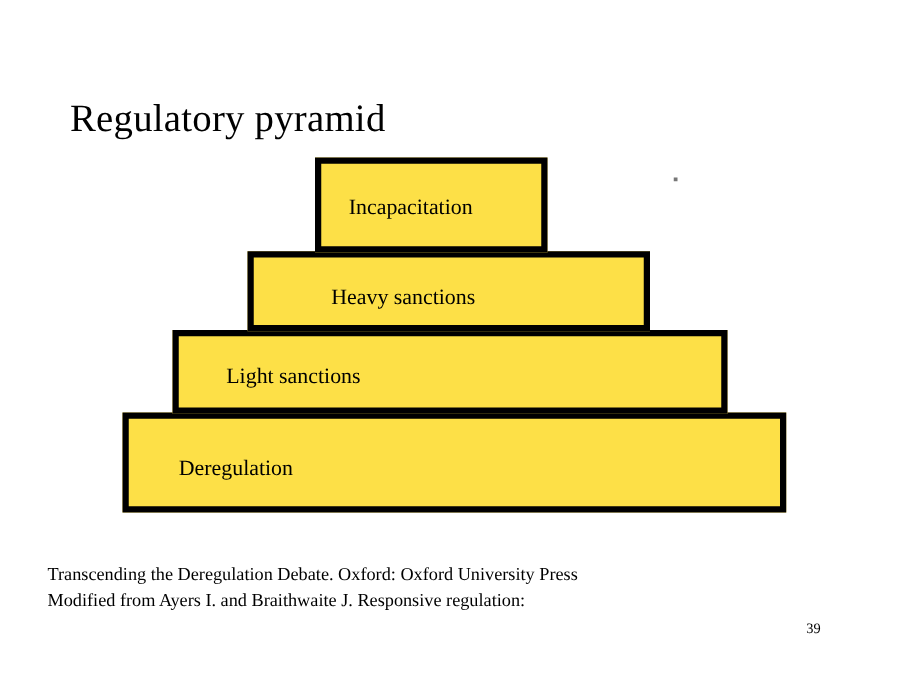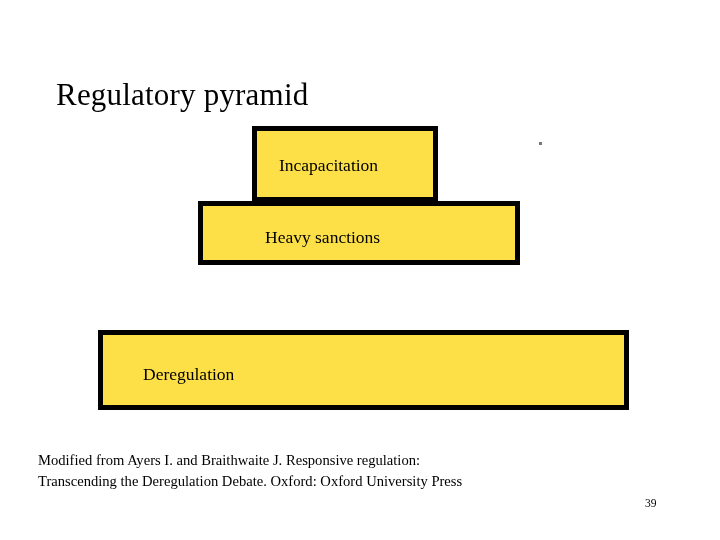--- a/index.html
+++ b/index.html
@@ -123,29 +123,32 @@
   <div id="pyramid">
 
     <div class="tier" id="tier-1">
       <span class="tier-label">Incapacitation</span>
     </div>
 
     <div class="tier" id="tier-2">
       <span class="tier-label">Heavy sanctions</span>
     </div>
 
+    <div class="tier" id="tier-3">
+      <span class="tier-label">Light sanctions</span>
+    </div>
 
     <div class="tier" id="tier-4">
       <span class="tier-label">Deregulation</span>
     </div>
 
     <div id="artifact-dot"></div>
 
   </div>
 
   <div id="source-note">
+    <div>Transcending the Deregulation Debate. Oxford: Oxford University Press</div>
     <div>Modified from Ayers I. and Braithwaite J. Responsive regulation:</div>
-    <div>Transcending the Deregulation Debate. Oxford: Oxford University Press</div>
   </div>
 
   <div id="page-number">39</div>
 
 </div>
 
 </body></html>

